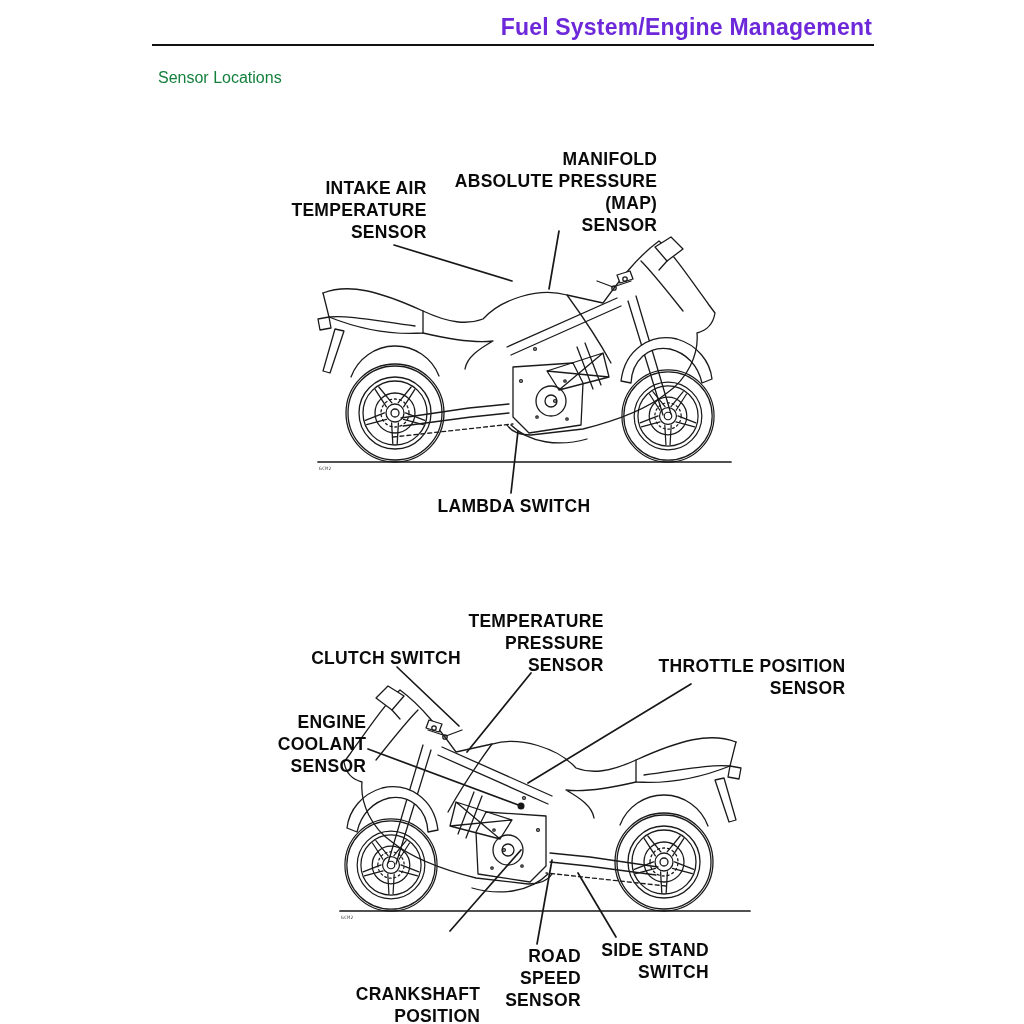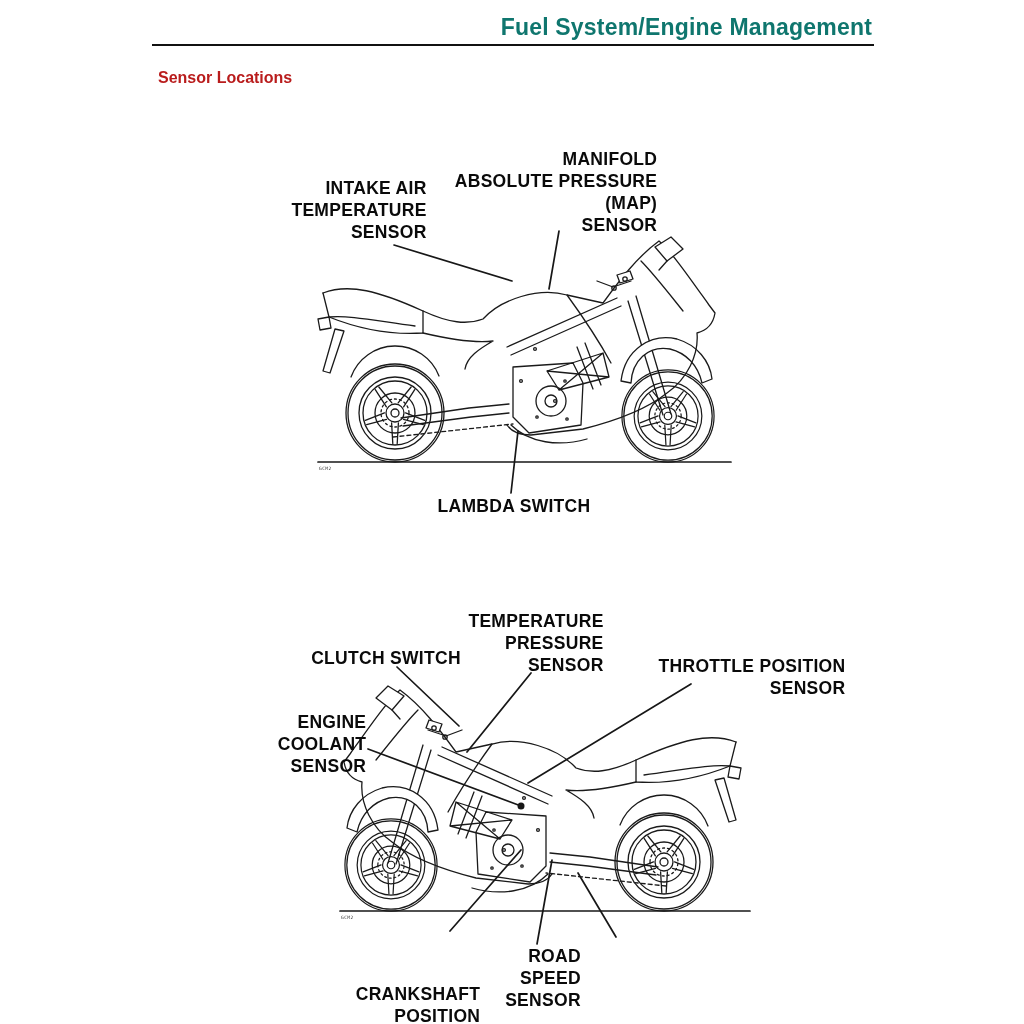--- a/index.html
+++ b/index.html
@@ -2,25 +2,25 @@
 <html><head>
 <meta charset="utf-8">
 <style>
   html,body{margin:0;padding:0;background:#ffffff;}
   #page{
     position:relative;width:1024px;height:1024px;background:#ffffff;
     font-family:"Liberation Sans","DejaVu Sans",sans-serif;color:#0d0d0d;overflow:hidden;
   }
   .hdr{
     position:absolute;top:14px;right:152px;font-size:23px;font-weight:bold;
-    letter-spacing:0.2px;color:#0f766e;white-space:nowrap;margin-left:48px;
+    letter-spacing:0.2px;color:#6d28d9;white-space:nowrap;margin-left:48px;
   }
   .hdr-rule{position:absolute;top:44px;left:152px;width:722px;height:2px;background:#111;}
   .section-title{
-    position:absolute;top:69px;left:158px;font-size:16px;font-weight:bold;color:#b91c1c;
+    position:absolute;top:69px;left:158px;font-size:16px;font-weight:normal;color:#15803d;
   }
   .lbl{
     position:absolute;transform:translateX(-50%);
     font-size:17.5px;font-weight:bold;line-height:22px;text-align:right;
     white-space:pre-line;color:#0a0a0a;letter-spacing:0.3px;
   }
   .figcode{
     position:absolute;font-size:5px;color:#333;letter-spacing:0.5px;
     font-family:"DejaVu Sans Mono",monospace;transform:scale(0.9);transform-origin:left top;
   }
@@ -137,15 +137,17 @@
 SENSOR</div>
   <div class="lbl" style="left:322px;top:711px">ENGINE
 COOLANT
 SENSOR</div>
   <div class="lbl" style="left:418px;top:983px">CRANKSHAFT
 POSITION
 SENSOR</div>
   <div class="lbl" style="left:543px;top:945px">ROAD
 SPEED
 SENSOR</div>
+  <div class="lbl" style="left:655px;top:939px">SIDE STAND
+SWITCH</div>
   <div class="figcode" style="left:341px;top:914px">GCM2</div>
 
 </div>
 
 </body></html>

